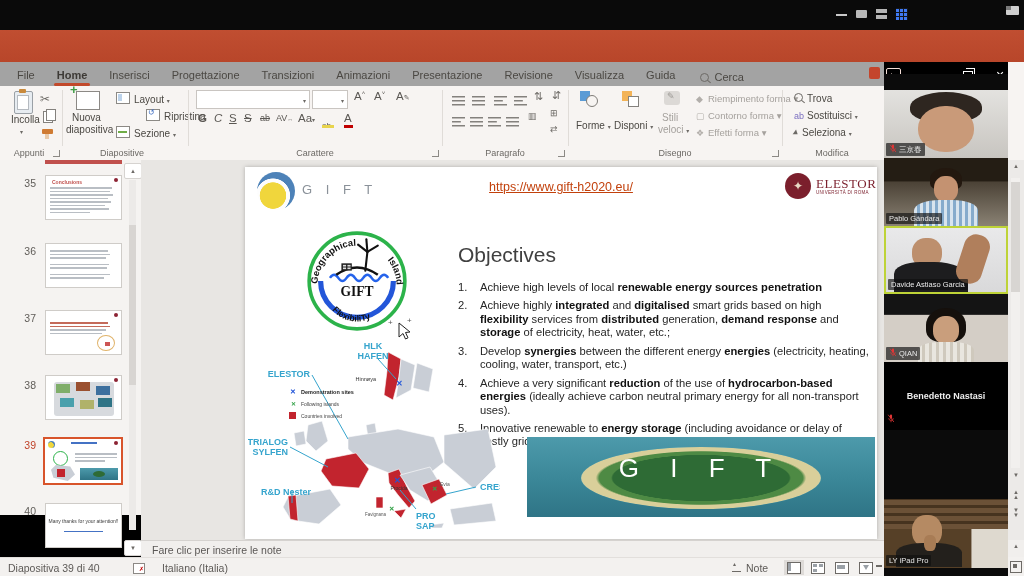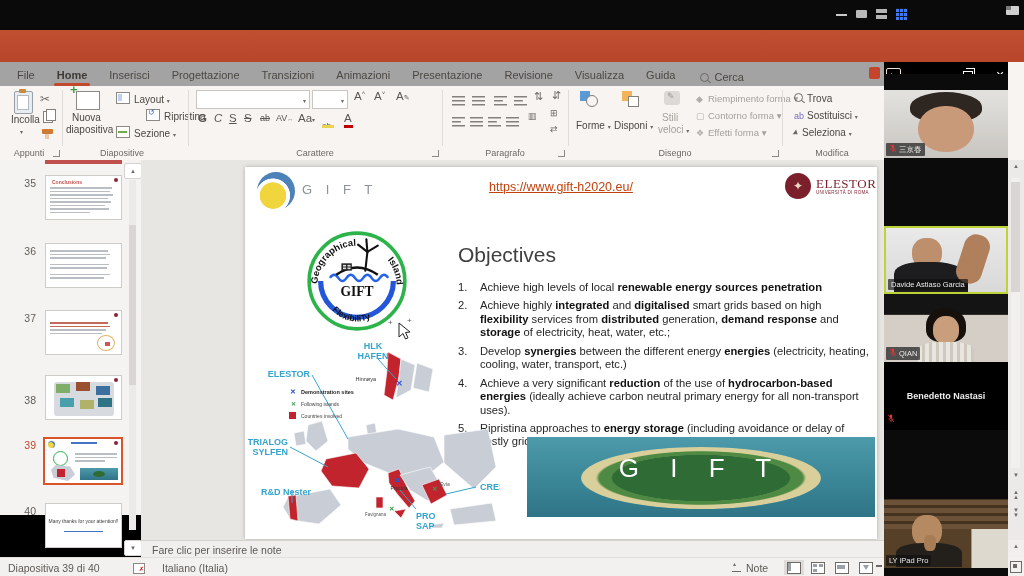--- a/index.html
+++ b/index.html
@@ -392,21 +392,21 @@
     <div class="thumb" style="top: 150px;">
       <span class="rdot"></span>
       <div class="th-head" style="color:#c00000;">&nbsp;</div>
       <div class="tl red" style="width:58px;"></div>
       <div class="tl red" style="width:60px;"></div>
       <div class="tl" style="width:56px;"></div>
       <div class="tl" style="width:52px;"></div>
       <div style="position:absolute;right:6px;bottom:3px;width:16px;height:14px;border:1px solid #d0a;border-radius:50%;border-color:#e0b36a;"></div>
       <div style="position:absolute;right:11px;bottom:8px;width:5px;height:4px;background:#c55;"></div>
     </div>
-    <div class="thumb-num" style="top: 234px;">38</div>
+    <div class="thumb-num" style="top: 219px;">38</div>
     <div class="thumb" style="top: 215px;">
       <span class="rdot"></span>
       <div style="position:absolute;left:8px;top:6px;width:60px;height:34px;background:#d7dade;border-radius:3px;"></div>
       <div class="ph" style="left:10px;top:8px;background:#7fae6a;"></div>
       <div class="ph" style="left:30px;top:6px;background:#9a5030;"></div>
       <div class="ph" style="left:50px;top:10px;background:#3c6f9e;"></div>
       <div class="ph" style="left:14px;top:22px;background:#49a0ac;"></div>
       <div class="ph" style="left:34px;top:24px;background:#b0b26a;"></div>
       <div class="ph" style="left:52px;top:22px;background:#2f7486;"></div>
     </div>
@@ -501,21 +501,21 @@
       <div class="obj-item">
         <span class="num">3.</span>
         <span class="txt"><span>Develop </span><b>synergies</b><span> between the different energy </span><b>energies</b><span> (electricity, heating, cooling, water, transport, etc.)</span></span>
       </div>
       <div class="obj-item">
         <span class="num">4.</span>
         <span class="txt"><span>Achieve a very significant </span><b>reduction</b><span> of the use of </span><b>hydrocarbon-based energies</b><span> (ideally achieve carbon neutral primary energy for all non-transport uses).</span></span>
       </div>
       <div class="obj-item">
         <span class="num">5.</span>
-        <span class="txt"><span>Ripristina approaches to </span><b>energy storage</b><span> (including avoidance or delay of costly grid upgrades of existing grids</span></span>
+        <span class="txt"><span>Innovative renewable to </span><b>energy storage</b><span> (including avoidance or delay of costly grid upgrades of existing grids</span></span>
       </div>
     </div>
   <div id="mapwrap" class="srel">
     <svg width="252" height="202" viewBox="0 0 252 202">
 
       <g stroke="#fff" stroke-width="0.6">
         <path d="M140,15 L153,22 L151,40 L145,63 L136,58 L139,34 Z" fill="#c2242e"></path>
         <path d="M153,22 L167,28 L163,53 L148,61 L151,40 Z" fill="#c9ced6"></path>
         <path d="M169,26 L185,32 L181,55 L165,51 Z" fill="#c9ced6"></path>
         <path d="M60,88 L74,84 L80,104 L68,114 L58,104 Z" fill="#c9ced6"></path>
@@ -626,20 +626,31 @@
       <div class="badge">
         <span><svg width="8" height="9" viewBox="0 0 10 12">
             <rect x="3.6" y="0.8" width="2.8" height="5.6" rx="1.4" fill="#e23636"></rect>
             <path d="M2 5.6 a3 3 0 0 0 6 0" fill="none" stroke="#e23636" stroke-width="1"></path>
             <line x1="5" y1="8.8" x2="5" y2="11" stroke="#e23636" stroke-width="1"></line>
             <line x1="1.2" y1="1" x2="8.8" y2="10.6" stroke="#e23636" stroke-width="1.1"></line>
           </svg></span>
         <span>三京春</span>
       </div>
     </div>
+    <div class="tile p2" style="top: 84px; height: 68px;">
+      <div class="shape slats"></div>
+      <div class="shape hair"></div>
+      <div class="shape face"></div>
+      <div class="shape shirt"></div>
+      <div class="shape arm"></div>
+      <div class="shape hand"></div>
+      <div class="badge">
+        <span>Pablo Gándara</span>
+      </div>
+    </div>
     <div class="tile p3 active" style="top: 152px; height: 68px;">
       <div class="shape slats"></div>
       <div class="shape hair"></div>
       <div class="shape face"></div>
       <div class="shape shirt"></div>
       <div class="shape arm"></div>
       <div class="shape hand"></div>
       <div class="badge">
         <span>Davide Astiaso Garcia</span>
       </div>

